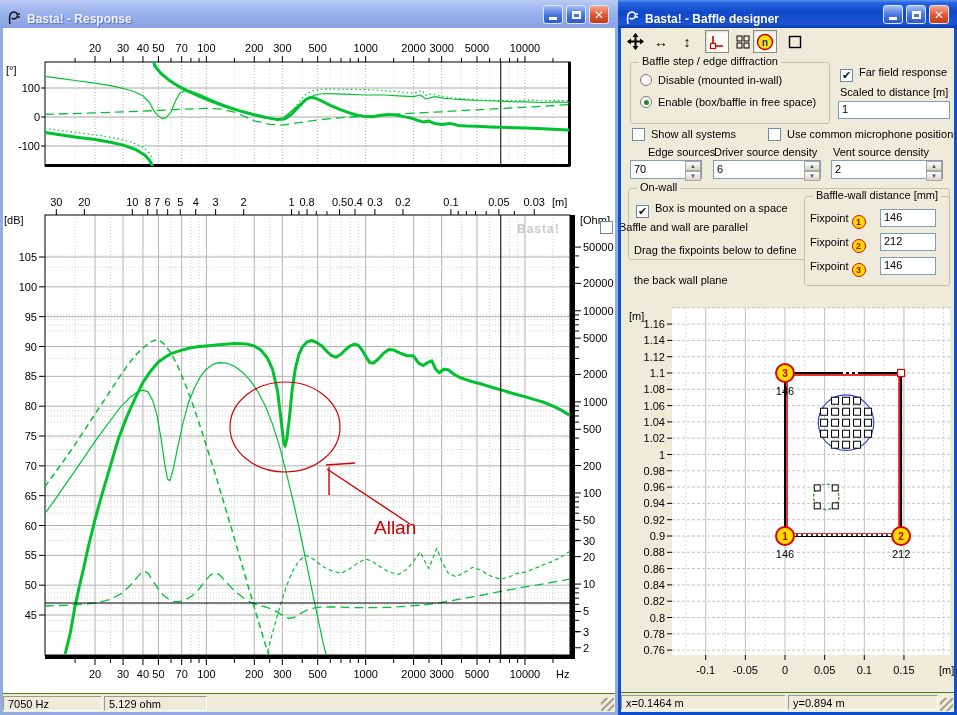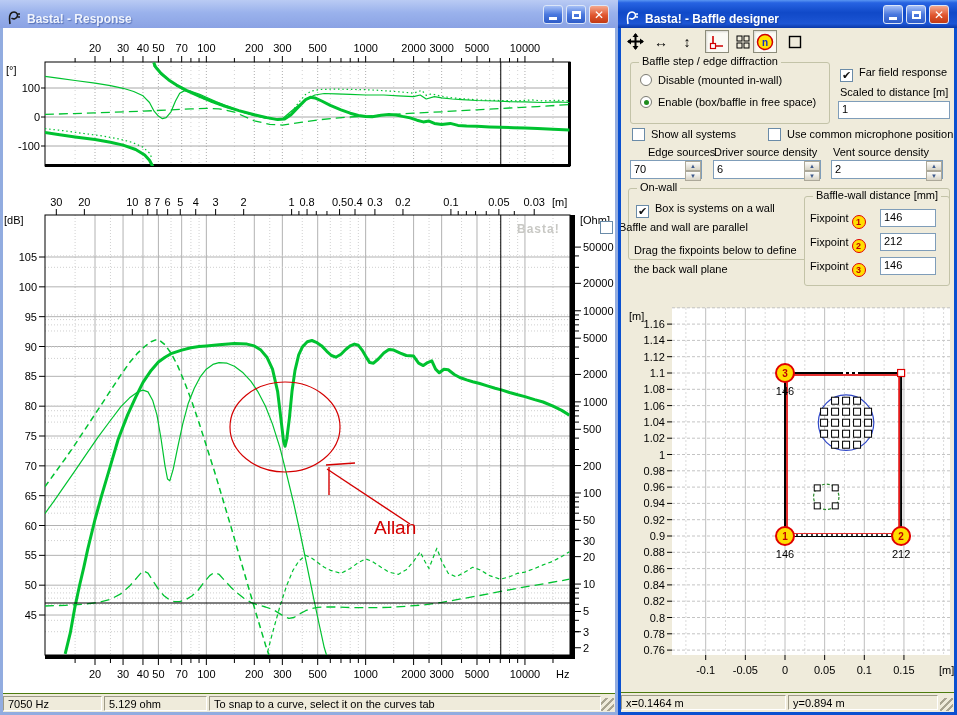--- a/index.html
+++ b/index.html
@@ -473,21 +473,20 @@
         <text x="374" y="506" font-size="19" fill="#D40000">Allan</text>
       </g>
     </svg>
 
   <div class="side-strip" style="left:0;top:28px;width:3px;height:665px;background:#92ACE0;"></div>
   <div class="side-strip" style="left:615px;top:28px;width:3px;height:665px;background:#92ACE0;"></div>
 
   <div class="statusbar" style="left:3px;top:693px;width:612px;height:19px;">
     <span class="spanel" style="left:0;width:99px;">7050 Hz</span>
     <span class="spanel" style="left:101px;width:103px;">5.129 ohm</span>
-    <span class="spanel" style="left:206px;width:392px;">To snap to a curve, select it on the curves tab</span>
     <span class="grip"></span>
   </div>
   <div class="side-strip" style="left:0;top:712px;width:618px;height:3px;background:#92ACE0;"></div>
 
   <div class="win-frame" style="left:618px;width:339px;background:#0B50D0;"></div>
   <div class="client-right" style="left:621px;top:28px;width:333px;height:664px;"></div>
 
   <div class="titlebar active" style="left:618px;top:0;width:339px;">
     <span style="display:inline-flex;">
       <svg width="16" height="16" viewBox="0 0 16 16">
@@ -594,27 +593,27 @@
     <span class="spinbtns">
         <span class="sb">▲</span>
         <span class="sb">▼</span>
       </span>
   </div>
 
   <div class="groupbox" style="left:628px;top:188px;width:322px;height:72px;padding-left:8px;">
     <span class="legend">On-wall</span>
   </div>
   <span class="ctrl" style="left:636px;top:202px;">
-    <span class="cbox">✔</span><span>Box is systems on a wall</span>
+    <span class="cbox">✔</span><span>Box is mounted on a space</span>
   </span>
   <span class="ctrl" style="left:600px;top:221px;">
     <span class="cbox"></span><span>Baffle and wall are parallel</span>
   </span>
   <span class="lbl" style="left:634px;top:244px;">Drag the fixpoints below to define</span>
-  <span class="lbl" style="left:634px;top:263px;">the back wall plane</span>
+  <span class="lbl" style="left:634px;top:274px;">the back wall plane</span>
 
   <div class="groupbox" style="left:804px;top:196px;width:146px;height:90px;background:#EFEBDB;">
     <span class="legend">Baffle-wall distance [mm]</span>
   </div>
   <span class="lbl" style="left:810px;top:212px;">
     <span>Fixpoint</span>&nbsp;<span class="numcirc">1</span>
   </span>
   <div class="tinput" style="left:880px;top:209px;width:56px;">146</div>
   <span class="lbl" style="left:810px;top:236px;">
     <span>Fixpoint</span>&nbsp;<span class="numcirc">2</span>

